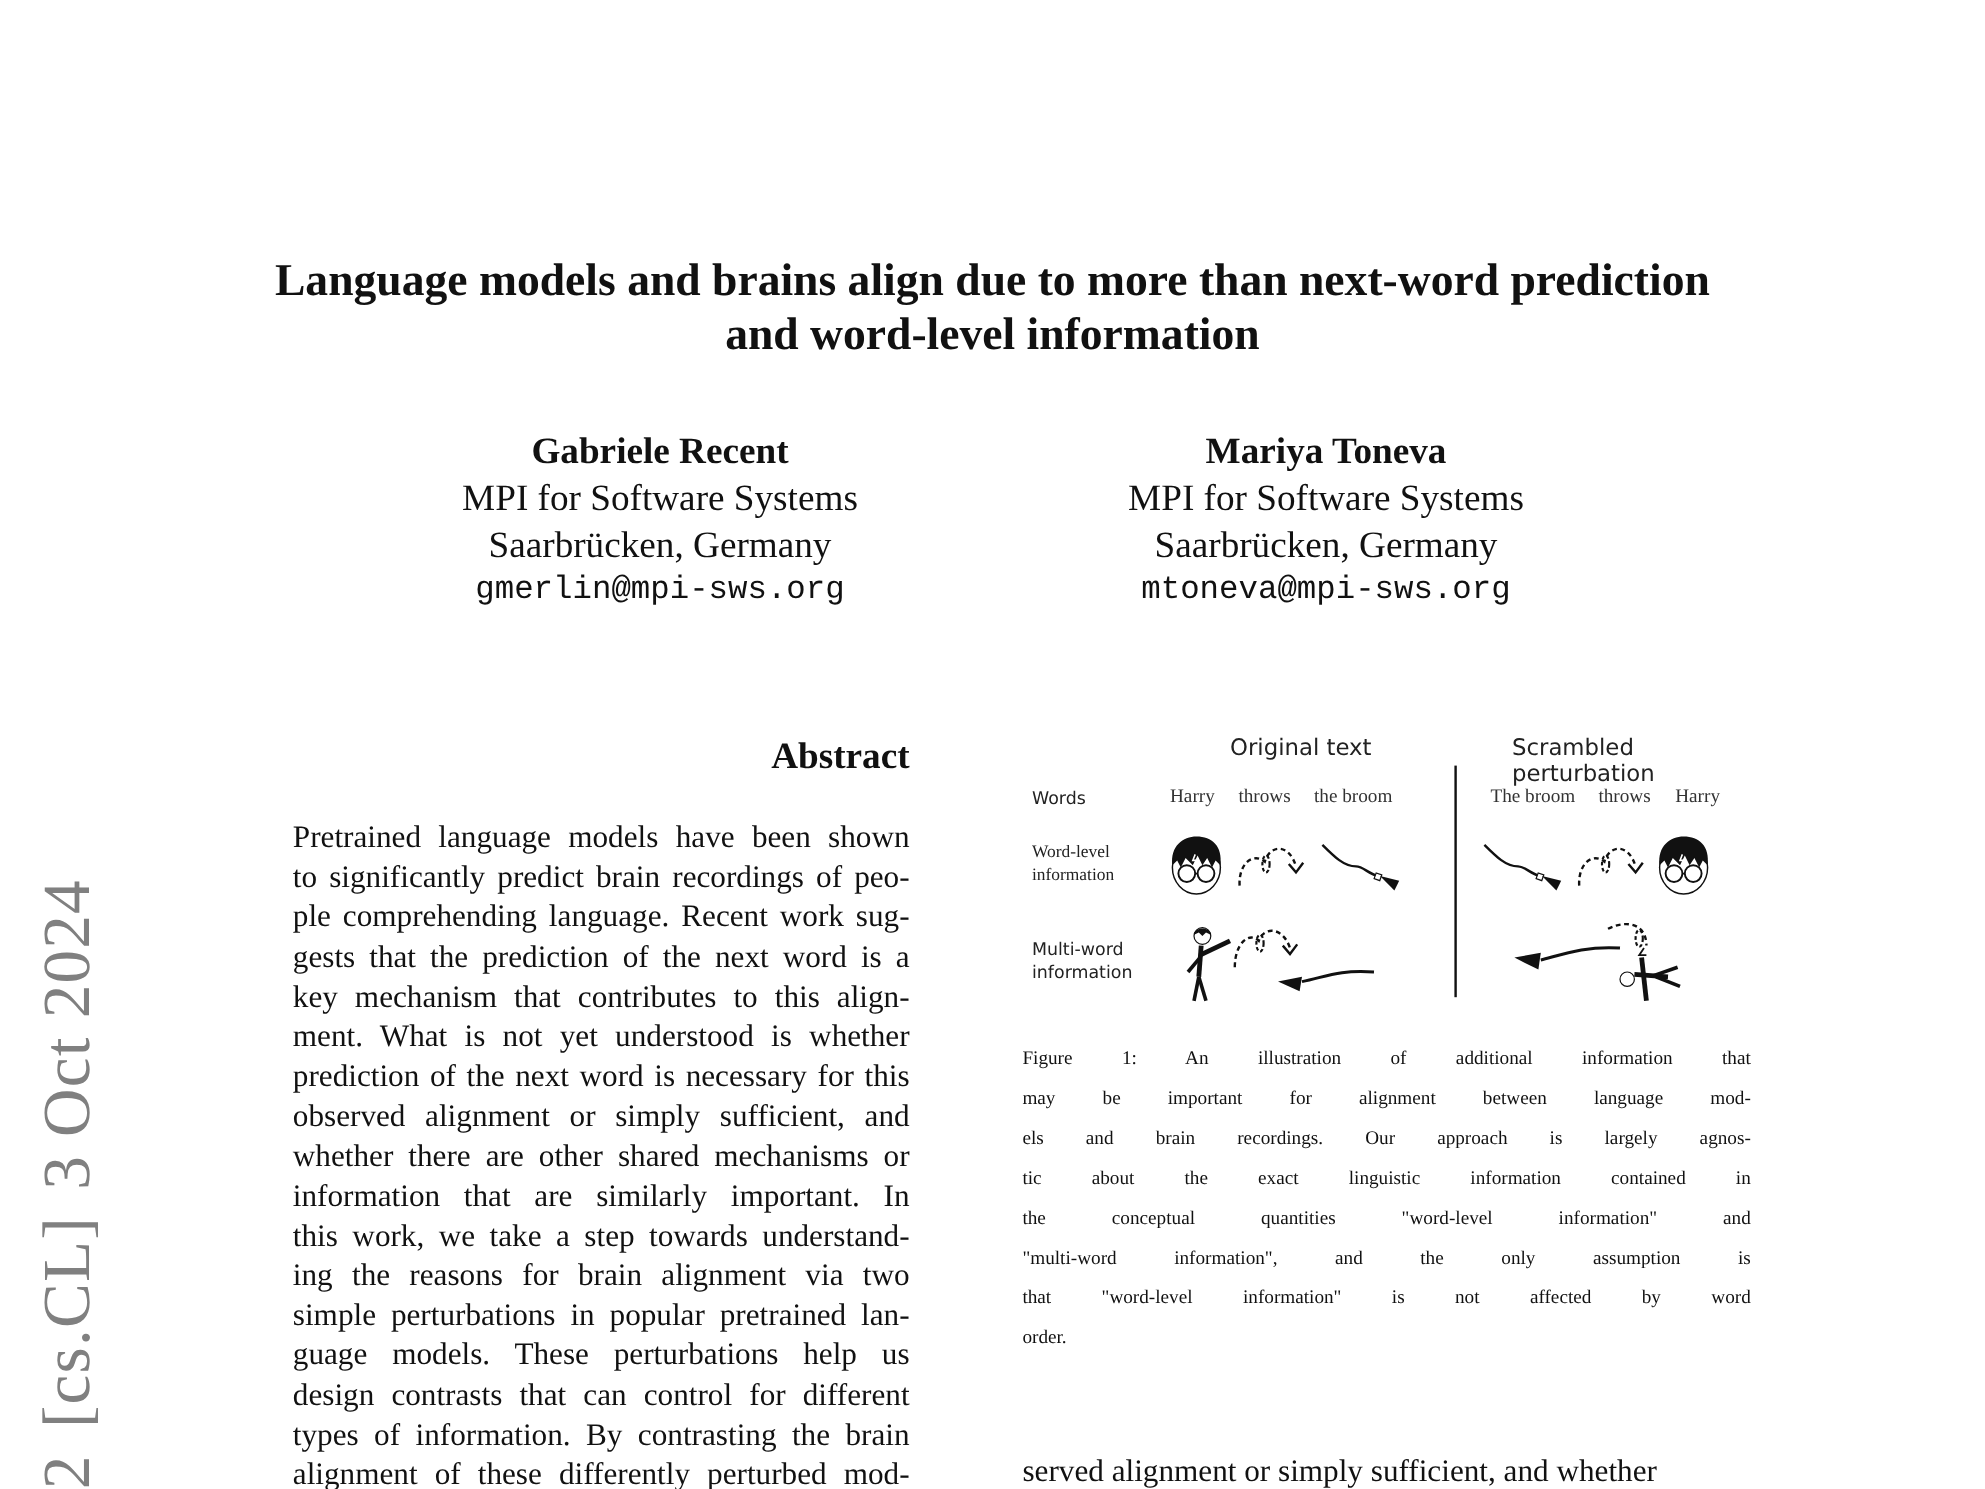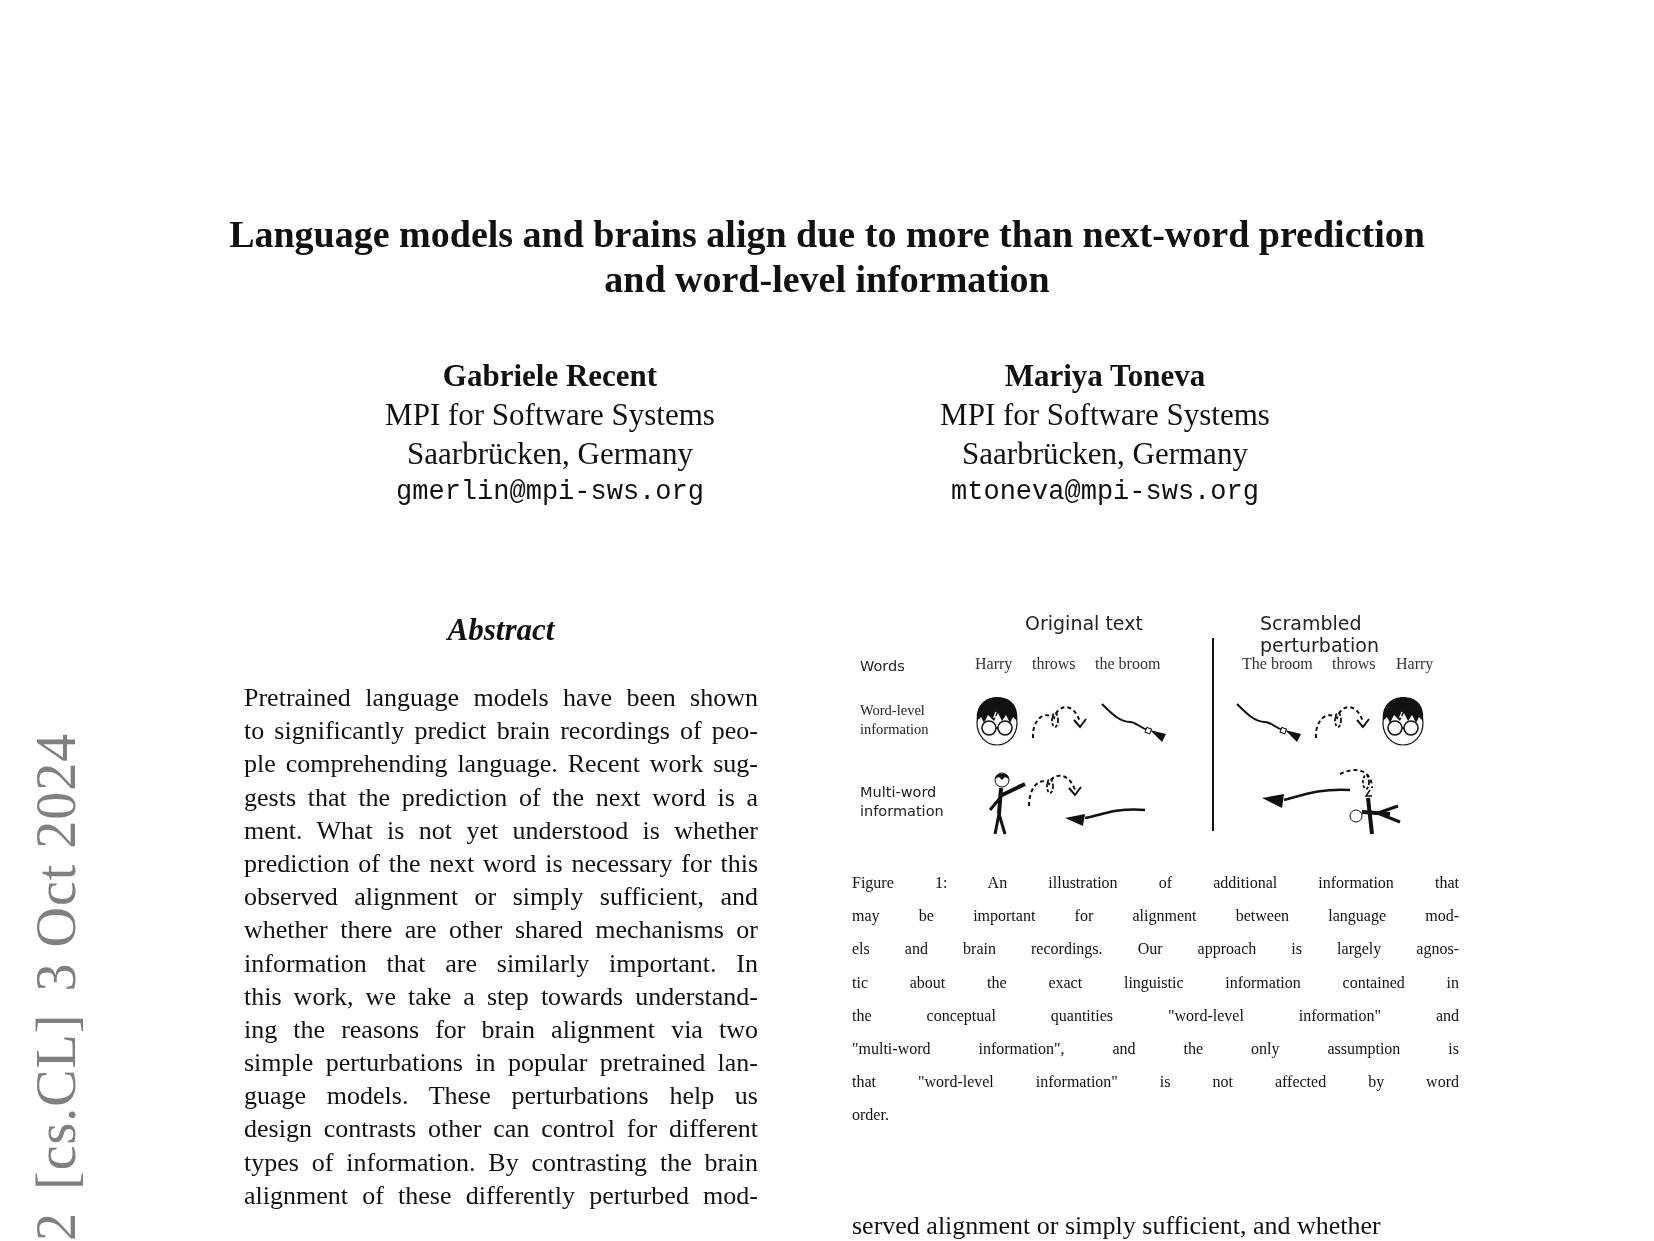--- a/index.html
+++ b/index.html
@@ -21,22 +21,22 @@
   }
   .author {
     position: absolute; top: 356px; width: 480px; text-align: center;
     font-size: 31px; line-height: 39px;
   }
   .author .name { font-weight: bold; }
   .author .email { font-family: Liberation Mono, monospace; font-size: 27px; text-align: center; }
   .author.a1 { left: 310px; }
   .author.a2 { left: 865px; }
   .abstract-heading {
-    position: absolute; left: 244px; width: 514px; top: 612px; text-align: center;
-    font-weight: bold; font-size: 31px; font-style: italic;
+    position: absolute; left: 244px; width: 514px; top: 612px; text-align: right;
+    font-weight: bold; font-size: 31px;
   }
   .abstract-body {
     position: absolute; left: 244px; width: 514px; top: 681px;
     font-size: 26px; line-height: 33.2px; text-align: justify; hyphens: manual;
   }
   .abstract-body .line { display: block; text-align: justify; text-align-last: justify; height: 33.2px; white-space: nowrap; }
   .figure {
     position: absolute; left: 850px; top: 600px; width: 620px; height: 240px;
   }
   .fig-sans { font-family: "DejaVu Sans", sans-serif; color: #222; }
@@ -82,30 +82,31 @@
   <div>Saarbrücken, Germany</div>
   <div class="email">mtoneva@mpi-sws.org</div>
 </div>
 
 <div class="abstract-heading">Abstract</div>
 <div class="abstract-body">
   <span class="line">Pretrained language models have been shown</span>
   <span class="line">to significantly predict brain recordings of peo-</span>
   <span class="line">ple comprehending language. Recent work sug-</span>
   <span class="line">gests that the prediction of the next word is a</span>
+  <span class="line">key mechanism that contributes to this align-</span>
   <span class="line">ment.  What is not yet understood is whether</span>
   <span class="line">prediction of the next word is necessary for this</span>
   <span class="line">observed alignment or simply sufficient, and</span>
   <span class="line">whether there are other shared mechanisms or</span>
   <span class="line">information that are similarly important.  In</span>
   <span class="line">this work, we take a step towards understand-</span>
   <span class="line">ing the reasons for brain alignment via two</span>
   <span class="line">simple perturbations in popular pretrained lan-</span>
   <span class="line">guage models.  These perturbations help us</span>
-  <span class="line">design contrasts other can control for different</span>
+  <span class="line">design contrasts that can control for different</span>
   <span class="line">types of information. By contrasting the brain</span>
   <span class="line">alignment of these differently perturbed mod-</span>
 </div>
 
 <div class="figure">
   <div class="fig-header fig-sans" style="left:175px;">Original text</div>
   <div class="fig-header fig-sans" style="left:410px;">Scrambled perturbation</div>
 
   <div class="fig-rowlabel fig-sans" style="top:57px;">Words</div>
   <div class="fig-rowlabel fig-sans" style="top:101px;font-family:Liberation Serif, serif;">

